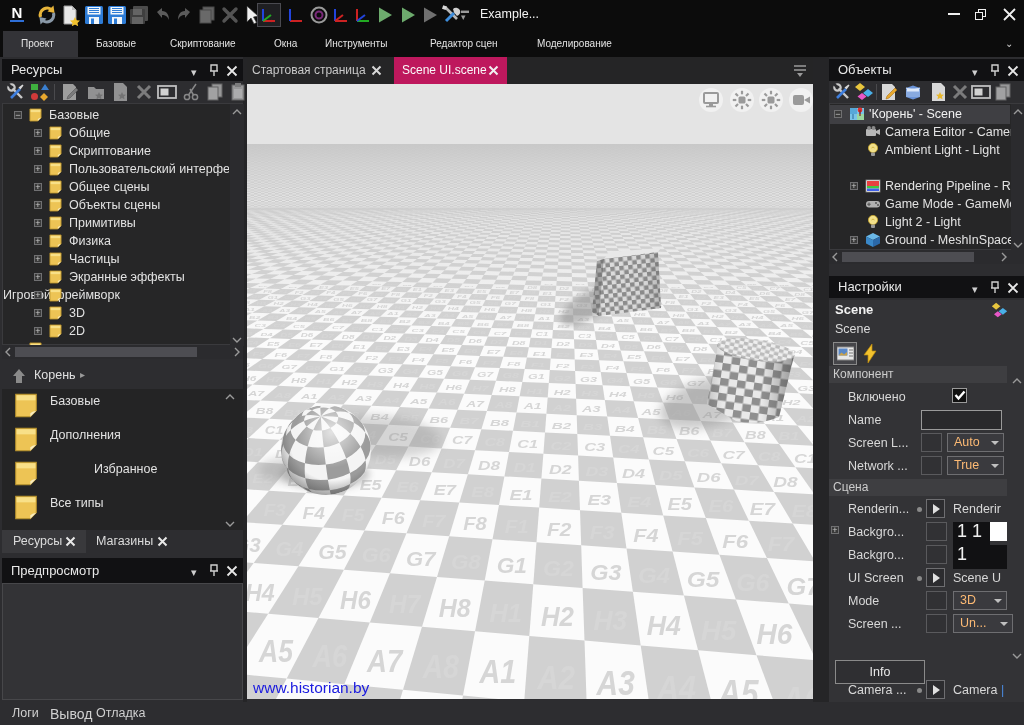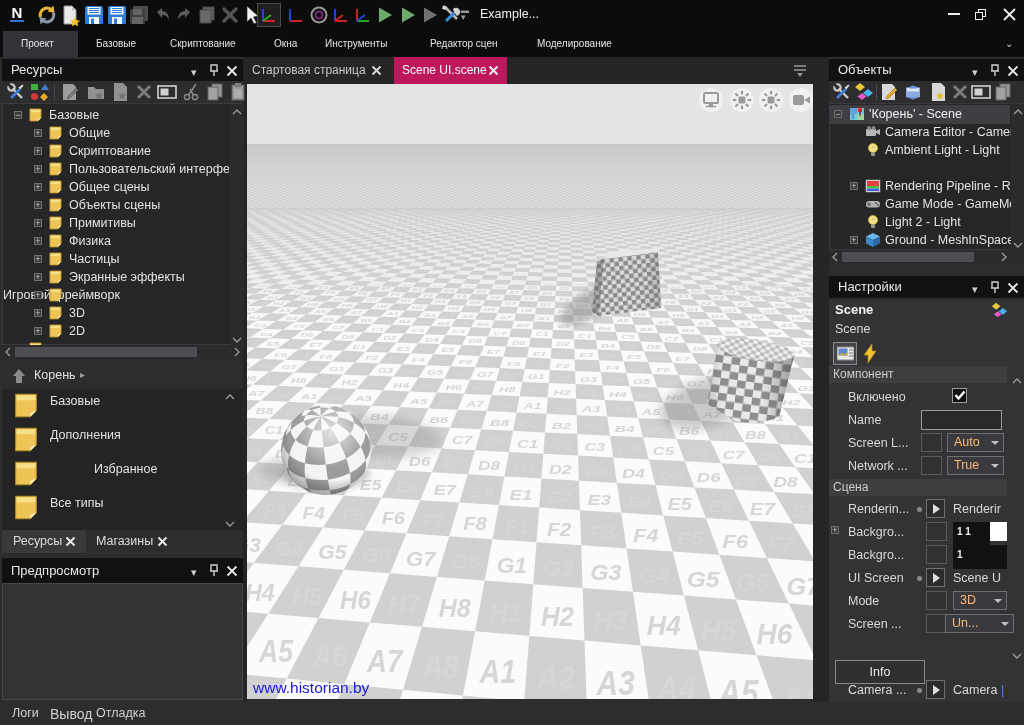--- a/index.html
+++ b/index.html
@@ -47,21 +47,21 @@
 .plabel { position:absolute; left:19px; top:4px; white-space:nowrap; }
 .minibox { position:absolute; width:21px; height:19px; border:1px solid #5a5a5d; background:#313134; }
 .dropd { position:absolute; height:19px; border:1px solid #6e6e71; background:#3a3a3e; color:#fdba74;
          font-size:12.5px; line-height:17px; }
 .dropd .dar { position:absolute; right:4px; top:7px; width:0; height:0; border-left:4px solid transparent;
          border-right:4px solid transparent; border-top:4px solid #c0c0c0; }
 .refbtn { position:absolute; width:19px; height:19px; border:1px solid #6e6e71; background:#2c2c2f; }
 .refbtn:after { content:""; position:absolute; left:6px; top:4px; width:0; height:0;
   border-top:5px solid transparent; border-bottom:5px solid transparent; border-left:7px solid #e0e0e0; }
 .dot { position:absolute; width:5px; height:5px; border-radius:50%; background:#8a8a8a; }
-.darkval { position:absolute; height:24px; background:#111113; color:#f0f0f0; font-size:10px; line-height:19px;font-weight:bold; }
+.darkval { position:absolute; height:24px; background:#111113; color:#f0f0f0; font-size:18px; line-height:19px; }
 </style>
 </head>
 <body>
 <div id="stage">
 
 <div id="titlebar">
   <div class="abs" style="left:10px;top:4px;width:14px;height:18px;border-bottom:2px solid #2e6fd8;color:#fff;font-size:15px;font-weight:bold;text-align:center;line-height:18px;">N</div>
 
   <div class="ticon" style="left:36px;">
         <svg viewBox="0 0 22 22">
@@ -2787,21 +2787,21 @@
     <span class="abs" style="left:124px;top:4px;">Scene U</span>
   </div>
   <div class="prow" style="top:290px;">
         <span class="plabel">Mode</span>
     <div class="minibox" style="left:97px;top:1px;"></div>
     <div class="dropd" style="left:124px;top:1px;width:54px;"><span style="margin-left:6px;">3D</span><span class="dar"></span></div>
   </div>
   <div class="prow" style="top:313px;">
         <span class="plabel">Screen ...</span>
     <div class="minibox" style="left:97px;top:1px;"></div>
-    <div class="dropd" style="left:116px;top:1px;width:69px;"><span style="margin-left:6px;">Un...</span><span class="dar"></span></div>
+    <div class="dropd" style="left:124px;top:1px;width:60px;"><span style="margin-left:6px;">Un...</span><span class="dar"></span></div>
   </div>
   <div class="prow" style="top:336px;margin-top:43px;">
         <span class="plabel">Camera ...</span>
     <div class="dot" style="left:88px;top:9px;"></div>
     <div class="refbtn" style="left:97px;top:1px;"></div>
     <span class="abs" style="left:124px;top:4px;">Camera <span style="color:#4a8adf;">|</span></span>
   </div>
   <div class="abs" style="left:183px;top:345px;"><svg width="10" height="6" viewBox="0 0 10 6">
           <path d="M1 1 L5 5 L9 1" stroke="#9a9a9a" fill="none" stroke-width="1.4"></path>
         </svg></div>

